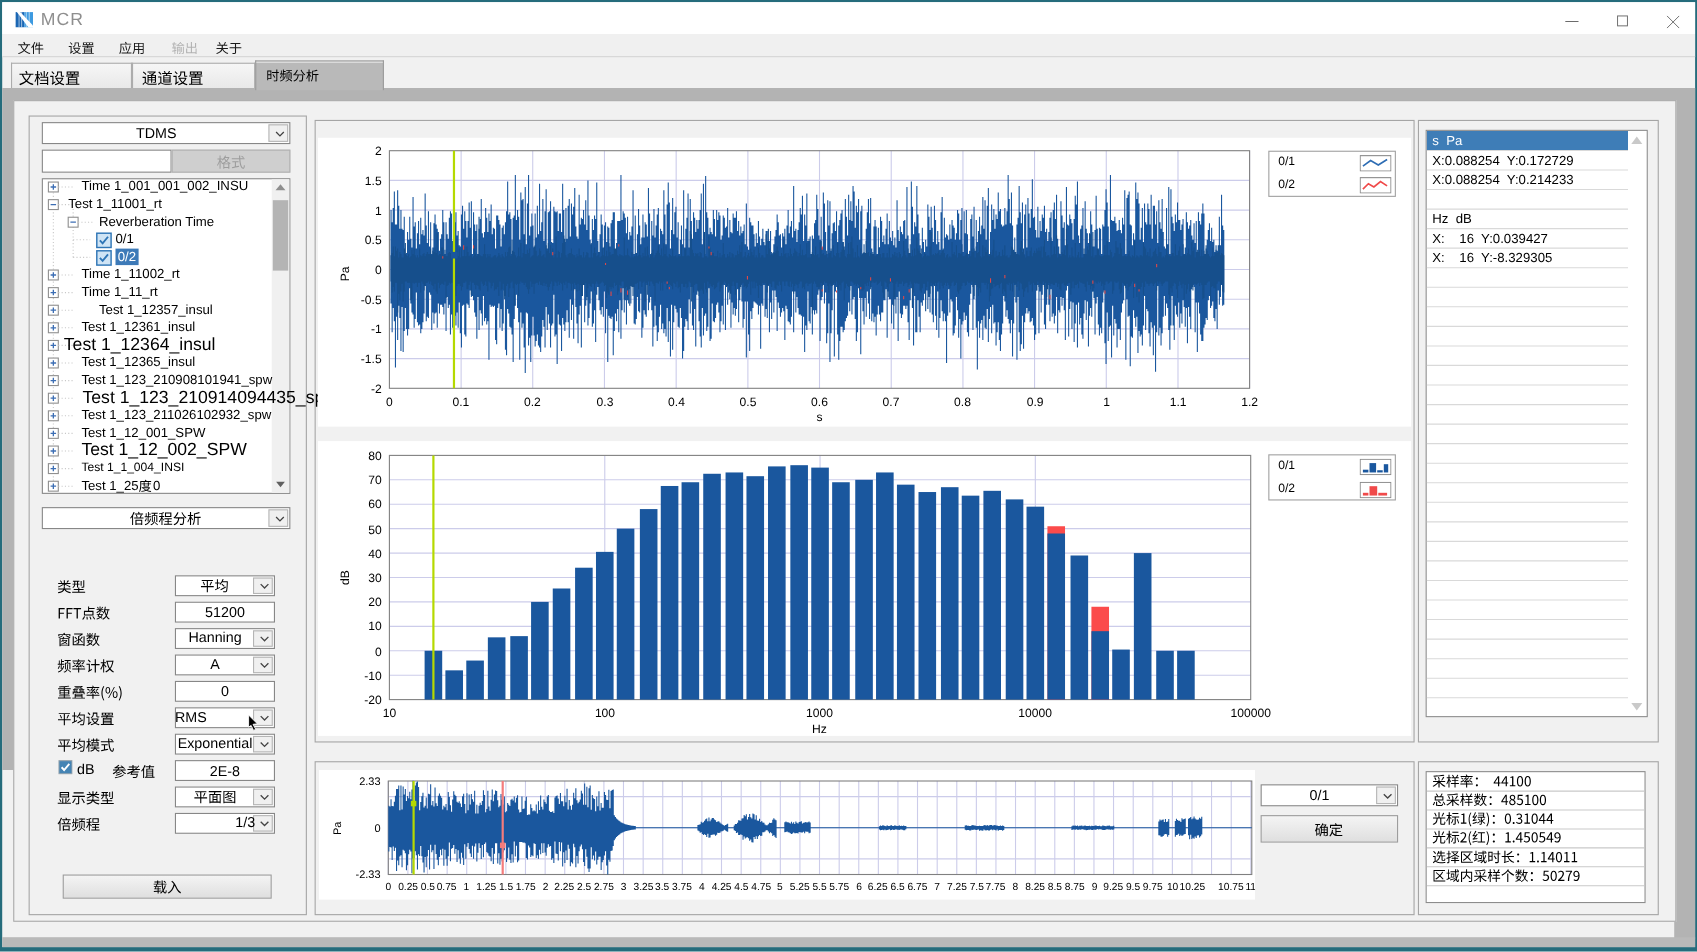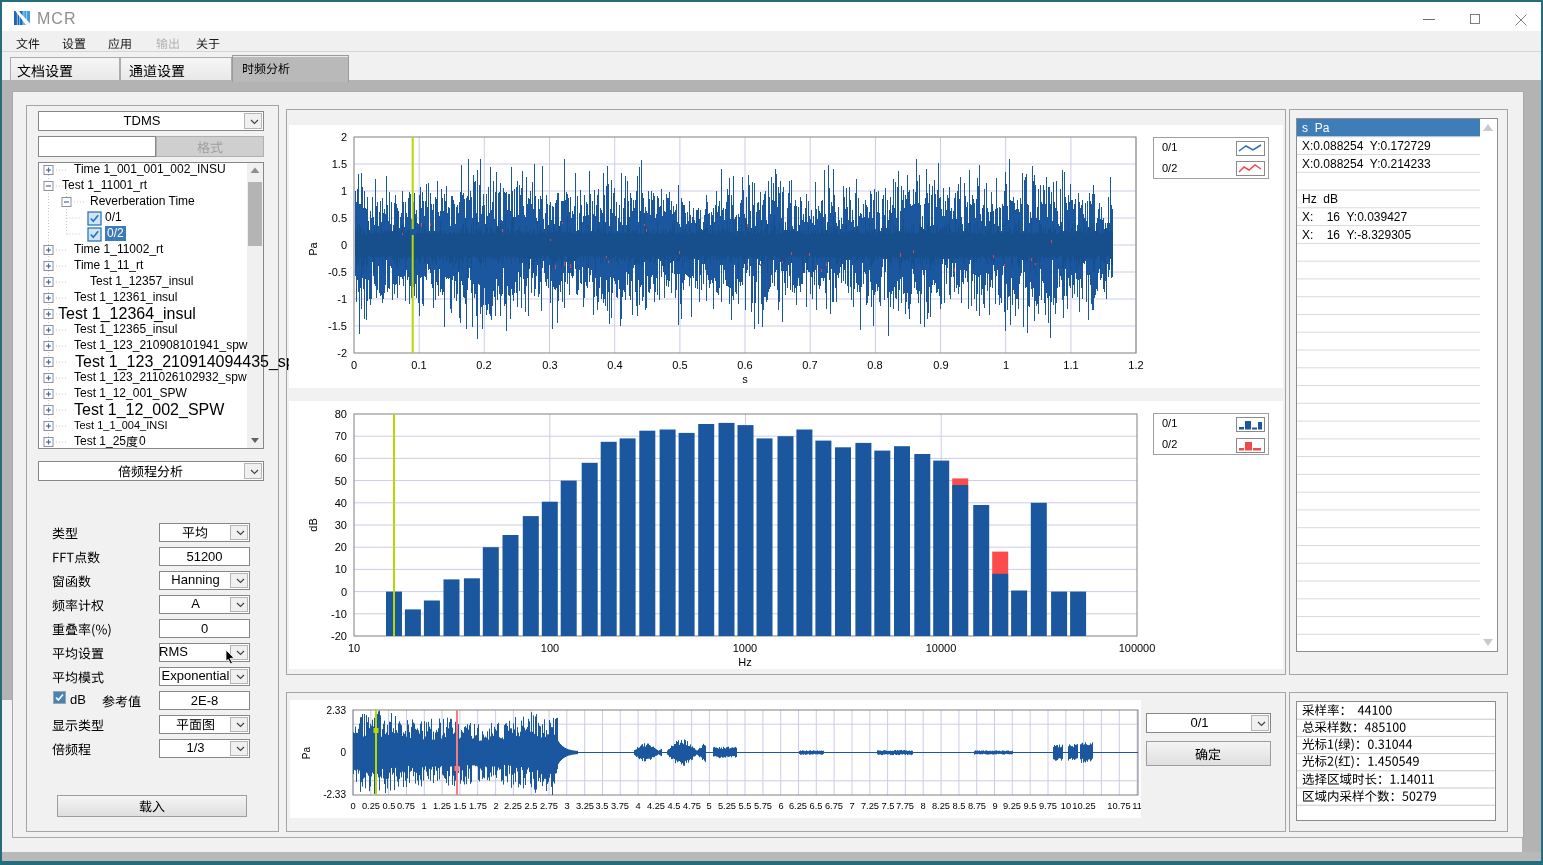--- a/index.html
+++ b/index.html
@@ -248,21 +248,21 @@
         <path transform="translate(0,13.3)" d="M2.3 -8.2C2.8 -7.2 3.3 -6.0 3.5 -5.2L4.4 -5.5C4.2 -6.3 3.7 -7.5 3.1 -8.4ZM9.8 -8.5C9.5 -7.6 8.9 -6.2 8.4 -5.4L9.2 -5.1C9.8 -5.9 10.4 -7.2 10.8 -8.2ZM0.7 -4.5V-3.5H6.0V1.0H7.0V-3.5H12.3V-4.5H7.0V-9.1H11.6V-10.0H1.4V-9.1H6.0V-4.5Z M18.1 -4.3H20.8V-2.9H18.1ZM18.1 -5.1V-6.6H20.8V-5.1ZM18.1 -2.1H20.8V-0.6H18.1ZM13.8 -10.1V-9.1H18.8C18.7 -8.6 18.5 -8.0 18.4 -7.5H14.4V1.0H15.3V0.4H23.7V1.0H24.6V-7.5H19.4L19.9 -9.1H25.3V-10.1ZM15.3 -0.6V-6.6H17.2V-0.6ZM23.7 -0.6H21.7V-6.6H23.7Z M30.9 -3.6C31.9 -3.4 33.2 -3.0 34.0 -2.6L34.4 -3.2C33.6 -3.6 32.3 -4.0 31.3 -4.2ZM29.6 -2.0C31.4 -1.8 33.6 -1.2 34.9 -0.8L35.3 -1.5C34.0 -1.9 31.8 -2.4 30.0 -2.6ZM27.1 -10.3V1.0H28.0V0.5H36.9V1.0H37.9V-10.3ZM28.0 -0.4V-9.5H36.9V-0.4ZM31.4 -9.2C30.7 -8.1 29.6 -7.1 28.5 -6.5C28.7 -6.3 29.0 -6.0 29.2 -5.9C29.6 -6.1 30.0 -6.4 30.4 -6.8C30.8 -6.4 31.3 -6.0 31.8 -5.6C30.7 -5.1 29.4 -4.7 28.3 -4.5C28.4 -4.3 28.6 -3.9 28.7 -3.7C30.0 -4.0 31.4 -4.5 32.6 -5.1C33.7 -4.6 34.9 -4.1 36.2 -3.8C36.3 -4.1 36.5 -4.4 36.7 -4.6C35.6 -4.8 34.4 -5.1 33.4 -5.6C34.4 -6.3 35.2 -7.0 35.7 -7.9L35.2 -8.2L35.0 -8.2H31.7C31.9 -8.4 32.0 -8.7 32.2 -8.9ZM30.9 -7.3 31.0 -7.4H34.4C33.9 -6.9 33.3 -6.4 32.6 -6.0C31.9 -6.4 31.3 -6.9 30.9 -7.3Z" fill="#000000"></path>
       </svg>
 <svg style="position:absolute;left:50px;top:739px;overflow:visible" width="41" height="17">
         <path transform="translate(0,13.3)" d="M5.5 -8.2C5.8 -7.5 6.1 -6.5 6.3 -5.9L7.1 -6.2C7.0 -6.8 6.7 -7.7 6.3 -8.4ZM5.1 -3.8V1.0H6.1V0.5H10.4V1.0H11.3V-3.8ZM6.1 -0.4V-2.9H10.4V-0.4ZM7.5 -10.9C7.6 -10.5 7.8 -9.9 7.9 -9.5H4.5V-8.6H12.1V-9.5H8.9C8.8 -9.9 8.6 -10.5 8.4 -11.0ZM10.1 -8.5C9.8 -7.7 9.4 -6.5 9.0 -5.8H4.0V-4.9H12.5V-5.8H9.9C10.3 -6.5 10.7 -7.4 11.0 -8.2ZM3.4 -10.9C2.7 -8.9 1.6 -7.0 0.4 -5.7C0.5 -5.5 0.8 -5.0 0.9 -4.8C1.3 -5.2 1.7 -5.7 2.1 -6.2V1.0H3.0V-7.7C3.5 -8.6 4.0 -9.6 4.4 -10.6Z M22.1 -6.5C22.1 -2.0 21.9 -0.5 18.8 0.4C19.0 0.6 19.2 0.9 19.3 1.1C22.7 0.1 22.9 -1.7 22.9 -6.5ZM22.5 -1.1C23.3 -0.4 24.5 0.5 25.0 1.1L25.6 0.4C25.0 -0.1 23.9 -1.0 23.0 -1.6ZM18.6 -5.0C17.9 -2.3 16.4 -0.5 13.6 0.3C13.8 0.5 14.1 0.8 14.1 1.1C17.1 0.0 18.7 -1.9 19.4 -4.8ZM14.7 -5.2C14.5 -4.2 14.0 -3.2 13.5 -2.6C13.7 -2.5 14.1 -2.2 14.2 -2.1C14.8 -2.8 15.3 -3.9 15.5 -5.0ZM20.1 -7.9V-1.8H20.9V-7.1H24.1V-1.8H25.0V-7.9H22.6L23.2 -9.3H25.4V-10.2H19.7V-9.3H22.2C22.1 -8.8 21.9 -8.3 21.7 -7.9ZM14.5 -9.8V-6.9H13.5V-6.0H16.2V-2.1H17.1V-6.0H19.5V-6.9H17.3V-8.5H19.2V-9.3H17.3V-10.9H16.5V-6.9H15.3V-9.8Z M32.9 -9.5H36.8V-7.1H32.9ZM32.0 -10.4V-6.3H37.8V-10.4ZM31.8 -2.7V-1.9H34.4V-0.2H31.0V0.7H38.5V-0.2H35.3V-1.9H37.9V-2.7H35.3V-4.3H38.2V-5.1H31.5V-4.3H34.4V-2.7ZM30.7 -10.7C29.7 -10.3 28.0 -9.9 26.6 -9.7C26.7 -9.5 26.8 -9.1 26.8 -8.9C27.5 -9.0 28.1 -9.1 28.8 -9.3V-7.3H26.6V-6.3H28.6C28.1 -4.8 27.2 -3.2 26.4 -2.2C26.5 -2.0 26.8 -1.6 26.9 -1.3C27.5 -2.1 28.2 -3.4 28.8 -4.7V1.0H29.7V-4.6C30.2 -4.0 30.7 -3.3 30.9 -3.0L31.5 -3.7C31.2 -4.0 30.1 -5.2 29.7 -5.5V-6.3H31.3V-7.3H29.7V-9.5C30.3 -9.6 30.9 -9.8 31.4 -10.0Z" fill="#000000"></path>
       </svg>
 <div class="abs" style="left:157px;top:737px;width:91px;height:19px;background:#fff;border:1px solid #878787"></div>
       <div class="abs" style="left:228px;top:739px;width:18px;height:15px;background:#f0f0f0;border:1px solid #b5b5b5"></div>
       <svg class="abs" style="left:234px;top:744px" width="9" height="6" viewBox="0 0 9 6">
         <polyline points="1,1 4.5,4.5 8,1" fill="none" stroke="#444" stroke-width="1.2"></polyline>
       </svg>
-      <div class="abs" style="left:157px;top:737px;width:73px;height:19px;line-height:18px;text-align:center;font-size:13px">1/3</div>
+      <div class="abs" style="left:157px;top:737px;width:73px;height:19px;line-height:18px;text-align:right;font-size:13px">1/3</div>
 <svg class="abs" style="left:51px;top:689px" width="13" height="13">
         <rect x="0.5" y="0.5" width="12" height="12" fill="#4584b4" stroke="#9aa5ad"></rect>
         <polyline points="3,6.5 5.3,9 10,3.5" fill="none" stroke="#fff" stroke-width="1.7"></polyline>
       </svg>
 <div class="abs" style="left:68px;top:690px;font-size:13px">dB</div>
 <svg style="position:absolute;left:100px;top:691px;overflow:visible" width="41" height="17">
         <path transform="translate(0,13.3)" d="M7.1 -5.2C6.2 -4.6 4.6 -4.0 3.3 -3.7C3.5 -3.5 3.8 -3.2 3.9 -3.0C5.3 -3.4 6.9 -4.0 7.9 -4.8ZM8.3 -3.7C7.1 -2.8 5.0 -2.2 3.1 -1.8C3.3 -1.6 3.5 -1.3 3.7 -1.1C5.6 -1.5 7.8 -2.3 9.1 -3.3ZM9.9 -2.3C8.4 -0.9 5.5 -0.1 2.3 0.2C2.5 0.4 2.7 0.8 2.8 1.1C6.1 0.7 9.1 -0.2 10.8 -1.9ZM2.3 -7.7C2.6 -7.8 3.0 -7.8 5.3 -7.9C5.1 -7.5 4.9 -7.1 4.6 -6.7H0.7V-5.8H4.0C3.1 -4.7 1.9 -3.9 0.5 -3.3C0.7 -3.1 1.1 -2.7 1.2 -2.5C2.8 -3.3 4.2 -4.4 5.2 -5.8H7.9C8.9 -4.5 10.4 -3.2 11.9 -2.6C12.0 -2.8 12.3 -3.2 12.6 -3.4C11.3 -3.9 9.9 -4.8 9.0 -5.8H12.3V-6.7H5.8C6.0 -7.1 6.2 -7.6 6.4 -8.0L10.0 -8.2C10.3 -7.9 10.6 -7.6 10.8 -7.3L11.6 -7.9C10.9 -8.7 9.5 -9.8 8.3 -10.5L7.5 -10.0C8.0 -9.7 8.6 -9.3 9.1 -8.9L4.1 -8.7C4.9 -9.2 5.7 -9.8 6.5 -10.5L5.6 -11.0C4.7 -10.1 3.4 -9.2 3.0 -9.0C2.6 -8.8 2.3 -8.6 2.0 -8.6C2.1 -8.4 2.3 -7.9 2.3 -7.7Z M23.9 -10.3C22.9 -9.1 21.8 -8.0 20.5 -7.1H19.4V-8.6H22.2V-9.4H19.4V-10.9H18.4V-9.4H15.1V-8.6H18.4V-7.1H13.9V-6.2H19.3C17.5 -5.0 15.5 -4.1 13.5 -3.4C13.7 -3.1 13.9 -2.7 14.0 -2.5C15.1 -3.0 16.3 -3.5 17.4 -4.1C17.1 -3.4 16.8 -2.6 16.5 -2.0H22.3C22.1 -0.8 21.9 -0.2 21.6 -0.0C21.4 0.1 21.3 0.1 20.9 0.1C20.6 0.1 19.5 0.1 18.6 -0.0C18.7 0.2 18.9 0.6 18.9 0.9C19.9 0.9 20.8 0.9 21.2 0.9C21.7 0.9 22.0 0.9 22.3 0.6C22.8 0.2 23.0 -0.6 23.3 -2.4C23.3 -2.5 23.4 -2.8 23.4 -2.8H17.9L18.4 -4.1H24.0V-4.9H18.8C19.5 -5.3 20.1 -5.8 20.8 -6.2H25.2V-7.1H21.9C22.9 -7.9 23.8 -8.9 24.6 -9.9Z M33.8 -10.9C33.7 -10.5 33.7 -10.1 33.6 -9.6H30.3V-8.7H33.5C33.4 -8.3 33.3 -7.9 33.2 -7.5H31.0V-0.2H29.7V0.7H38.5V-0.2H37.3V-7.5H34.1C34.2 -7.9 34.3 -8.3 34.4 -8.7H38.1V-9.6H34.6L34.8 -10.9ZM31.9 -0.2V-1.3H36.4V-0.2ZM31.9 -4.9H36.4V-3.8H31.9ZM31.9 -5.7V-6.7H36.4V-5.7ZM31.9 -3.1H36.4V-2.0H31.9ZM29.4 -10.9C28.7 -8.9 27.6 -7.0 26.4 -5.7C26.6 -5.5 26.9 -5.0 27.0 -4.8C27.3 -5.2 27.7 -5.7 28.1 -6.2V1.0H29.0V-7.7C29.5 -8.6 30.0 -9.6 30.3 -10.6Z" fill="#000000"></path>
       </svg>
 <svg class="abs" style="left:222px;top:648px" width="12" height="14" viewBox="0 0 12 14">
         <path d="M2,0 L10,8 L6,8.5 L8.5,13 L6.5,14 L4.3,9.5 L2,11 Z" fill="#000" stroke="#fff" stroke-width="0.8"></path>

